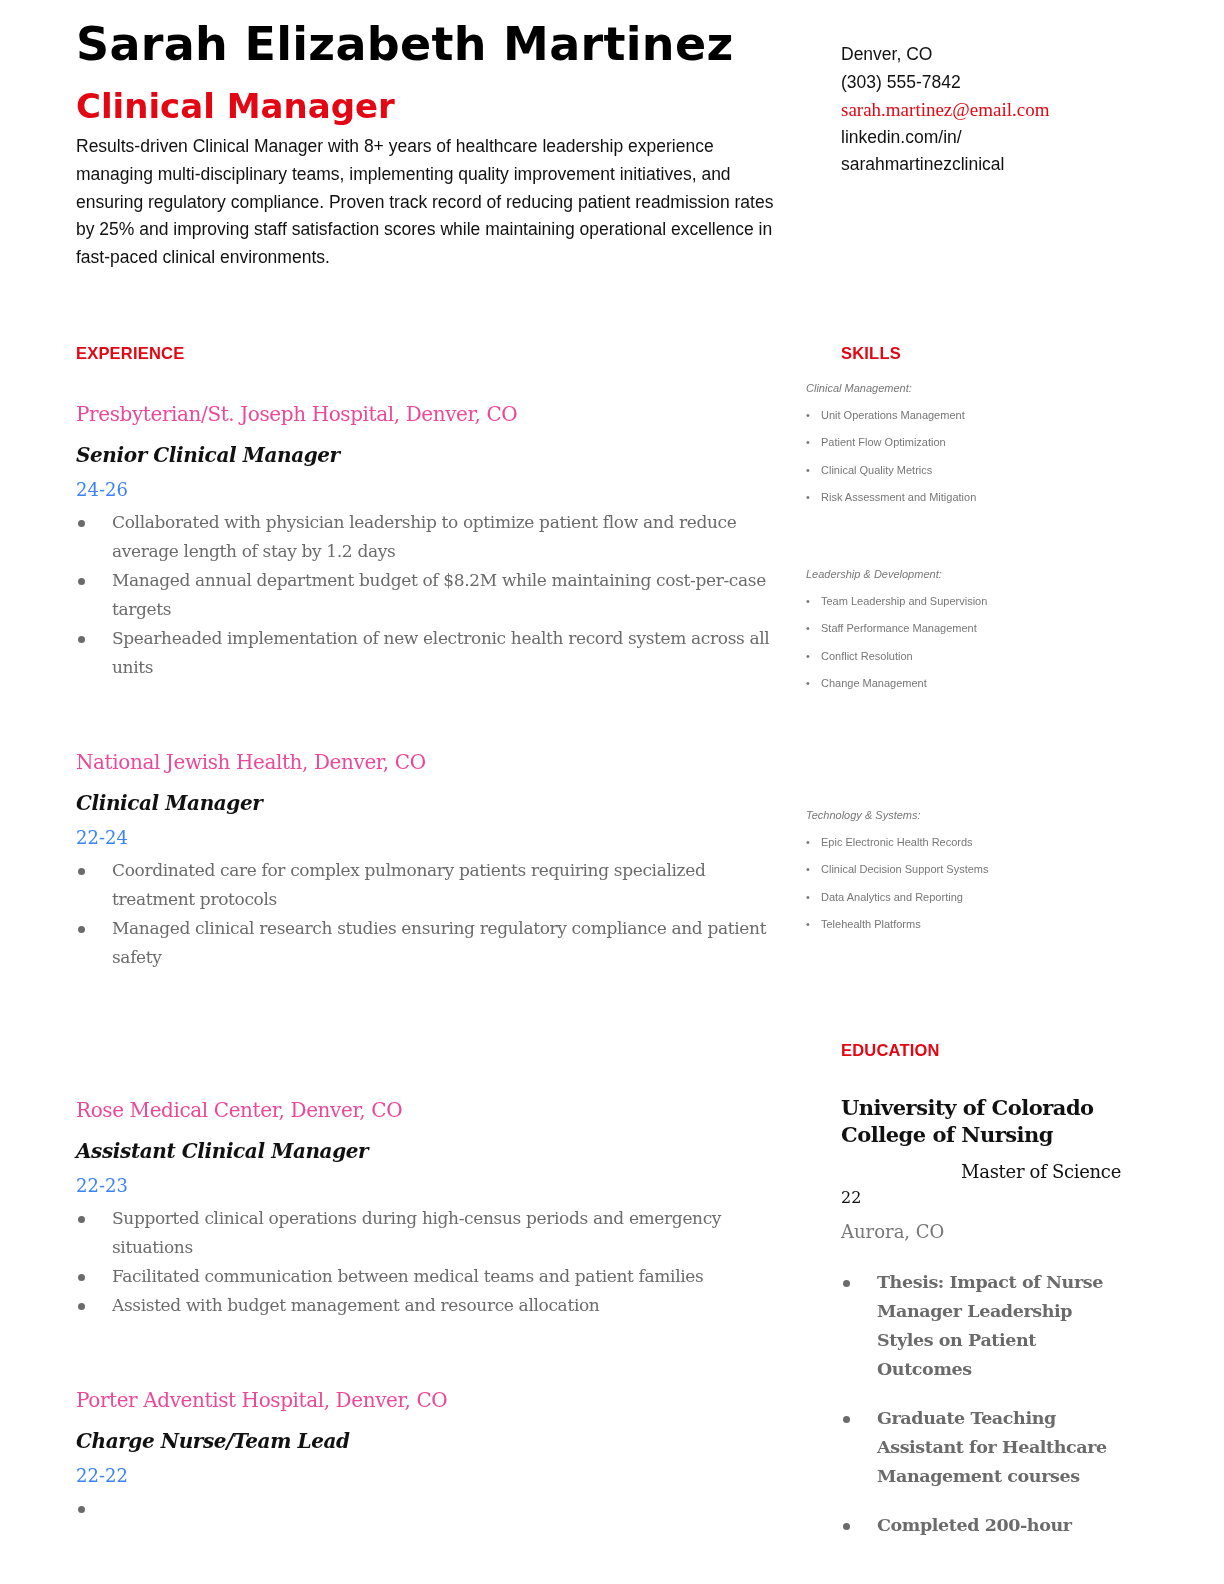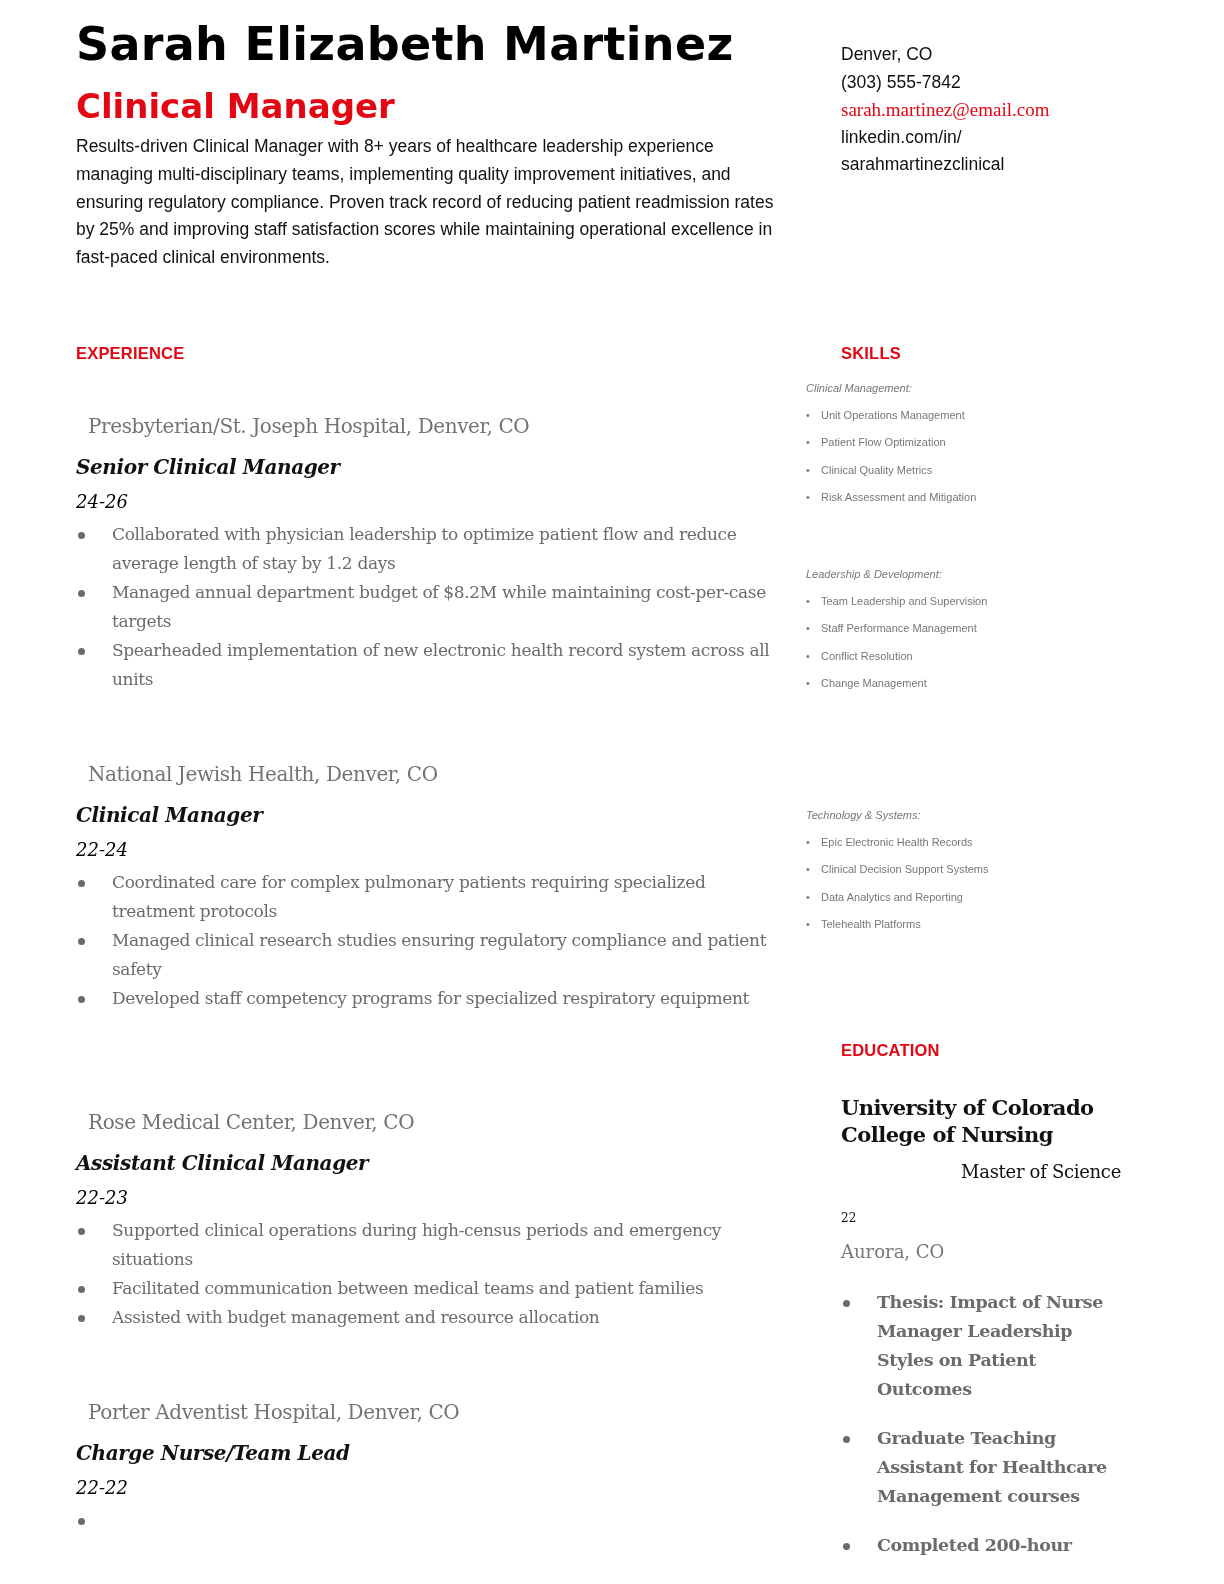--- a/index.html
+++ b/index.html
@@ -9,36 +9,36 @@
   #role { position: absolute; left: 76px; top: 84px; font-family: "DejaVu Sans", sans-serif; font-weight: 700; font-size: 34px; margin: 0; line-height: 44px; color: #e30613; white-space: nowrap; }
   #summary { position: absolute; left: 76px; top: 133px; width: 700px; font-family: "Liberation Sans", sans-serif; font-size: 17.5px; line-height: 27.8px; color: #111; margin: 0; }
 
   #contact { position: absolute; left: 841px; top: 41px; width: 300px; font-family: "Liberation Sans", sans-serif; font-size: 17.5px; line-height: 27.5px; color: #111; }
   #contact div { white-space: nowrap; }
   #contact .email { font-family: "Liberation Serif", serif; font-size: 19px; color: #e30613; }
 
   .section-title { position: absolute; font-family: "Liberation Sans", sans-serif; font-weight: 700; font-size: 16.5px; color: #e30613; letter-spacing: 0.2px; margin: 0; }
 
   .job { position: absolute; left: 76px; width: 710px; }
-  .job .company { font-family: "DejaVu Serif", serif; font-size: 20px; font-weight: 400; color: #737373; margin: 12px; line-height: 26px; letter-spacing: -0.4px; }
+  .job .company { font-family: "DejaVu Serif", serif; font-size: 20px; font-weight: 400; color: #ec4899; margin: 0; line-height: 26px; letter-spacing: -0.4px; }
   .job .title { font-family: "DejaVu Serif", serif; font-style: italic; font-size: 20px; color: #111; margin: 15px 0 0 0; line-height: 26px; letter-spacing: -0.4px; }
-  .job .dates { font-family: "DejaVu Serif", serif; font-size: 18px; color: #000000; margin: 10px 0 0 0; line-height: 24px; font-style: italic; }
+  .job .dates { font-family: "DejaVu Serif", serif; font-size: 18px; color: #3b82f6; margin: 10px 0 0 0; line-height: 24px; }
   .job ul { list-style: none; padding: 0; margin: 6px 0 0 0; }
   .job li { position: relative; padding-left: 36px; font-family: "DejaVu Serif", serif; font-size: 17px; color: #6b6b6b; line-height: 29px; letter-spacing: -0.35px; }
   .job li .dot { position: absolute; left: 2px; top: 12px; width: 7px; height: 7px; border-radius: 50%; background: #6b6b6b; }
 
   .skills { position: absolute; left: 806px; width: 280px; font-family: "Liberation Sans", sans-serif; font-size: 11px; color: #777; line-height: 27.2px; }
   .skills .cat { font-style: italic; color: #777; }
   .skills .item { }
   .skills .bullet { display: inline-block; width: 15px; }
 
   #edu { position: absolute; left: 841px; top: 1094px; width: 280px; }
   #edu .school { font-family: "DejaVu Serif", serif; font-weight: 700; font-size: 21px; line-height: 27px; color: #111; margin: 0; letter-spacing: -0.5px; }
   #edu .degree { font-family: "DejaVu Serif", serif; font-size: 18px; color: #111; margin: 12px 0 0 0; line-height: 24px; letter-spacing: -0.3px; text-align: right; }
-  #edu .year { font-family: "DejaVu Serif", serif; font-size: 12px; color: #111; margin: 22px 0 0 0; line-height: 24px; }
+  #edu .year { font-family: "DejaVu Serif", serif; font-size: 16px; color: #111; margin: 2px 0 0 0; line-height: 24px; }
   #edu .loc { font-family: "DejaVu Serif", serif; font-size: 18px; color: #777; margin: 10px 0 0 0; line-height: 24px; }
   #edu ul { list-style: none; padding: 0; margin: 24px 0 11px 0; }
   #edu li { position: relative; padding-left: 36px; font-family: "DejaVu Serif", serif; font-weight: 700; font-size: 17.5px; color: #6b6b6b; line-height: 29px; margin-bottom: 20px; letter-spacing: -0.4px; }
   #edu li .dot { position: absolute; left: 2px; top: 12px; width: 7px; height: 7px; border-radius: 50%; background: #6b6b6b; }
 </style>
 </head>
 <body>
 
 <h1 id="name">Sarah Elizabeth Martinez</h1>
 <h2 id="role">Clinical Manager</h2>
@@ -65,21 +65,20 @@
   </ul>
 </div>
 
 <div class="job" style="top:749px;">
   <h4 class="company">National Jewish Health, Denver, CO</h4>
   <h5 class="title">Clinical Manager</h5>
   <div class="dates">22-24</div>
   <ul>
     <li><span class="dot"></span><span>Coordinated care for complex pulmonary patients requiring specialized treatment protocols</span></li>
     <li><span class="dot"></span><span>Managed clinical research studies ensuring regulatory compliance and patient safety</span></li>
-    <li><span class="dot"></span><span>Developed staff competency programs for specialized respiratory equipment</span></li>
   </ul>
 </div>
 
 <div class="job" style="top:1097px;">
   <h4 class="company">Rose Medical Center, Denver, CO</h4>
   <h5 class="title">Assistant Clinical Manager</h5>
   <div class="dates">22-23</div>
   <ul>
     <li><span class="dot"></span><span>Supported clinical operations during high-census periods and emergency situations</span></li>
     <li><span class="dot"></span><span>Facilitated communication between medical teams and patient families</span></li>

